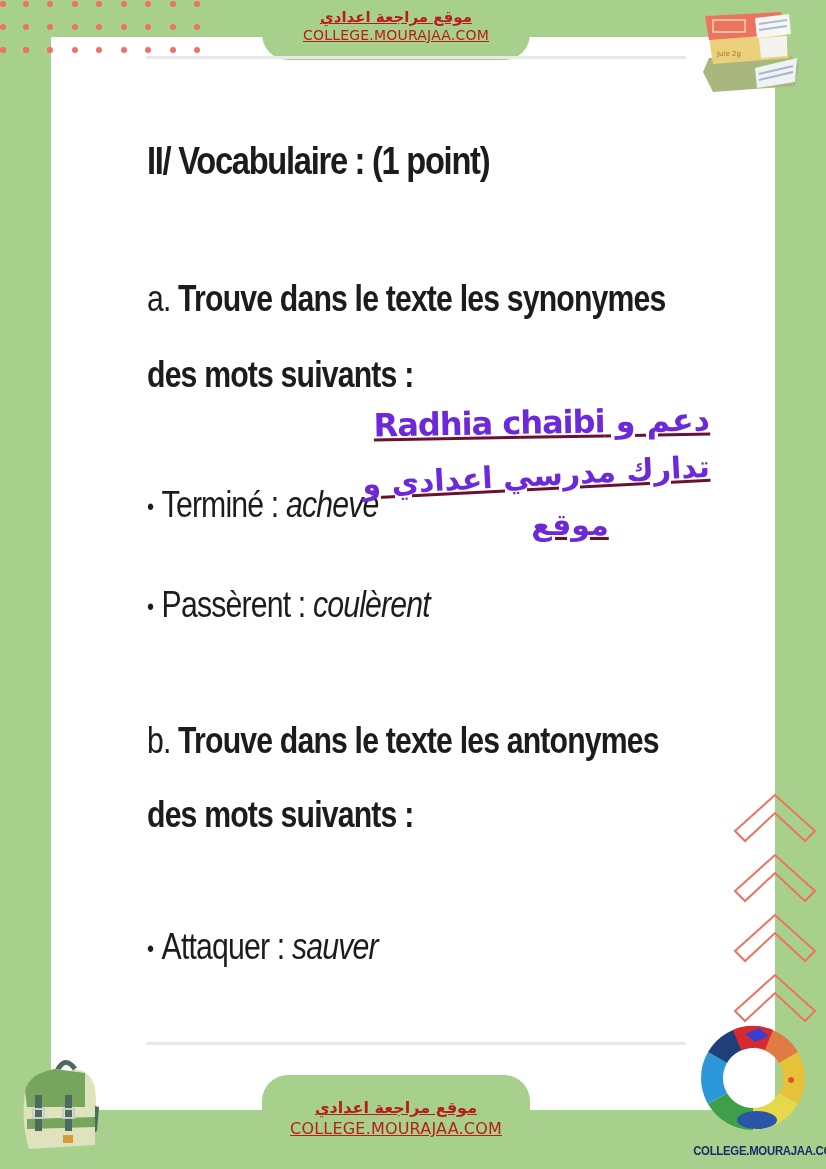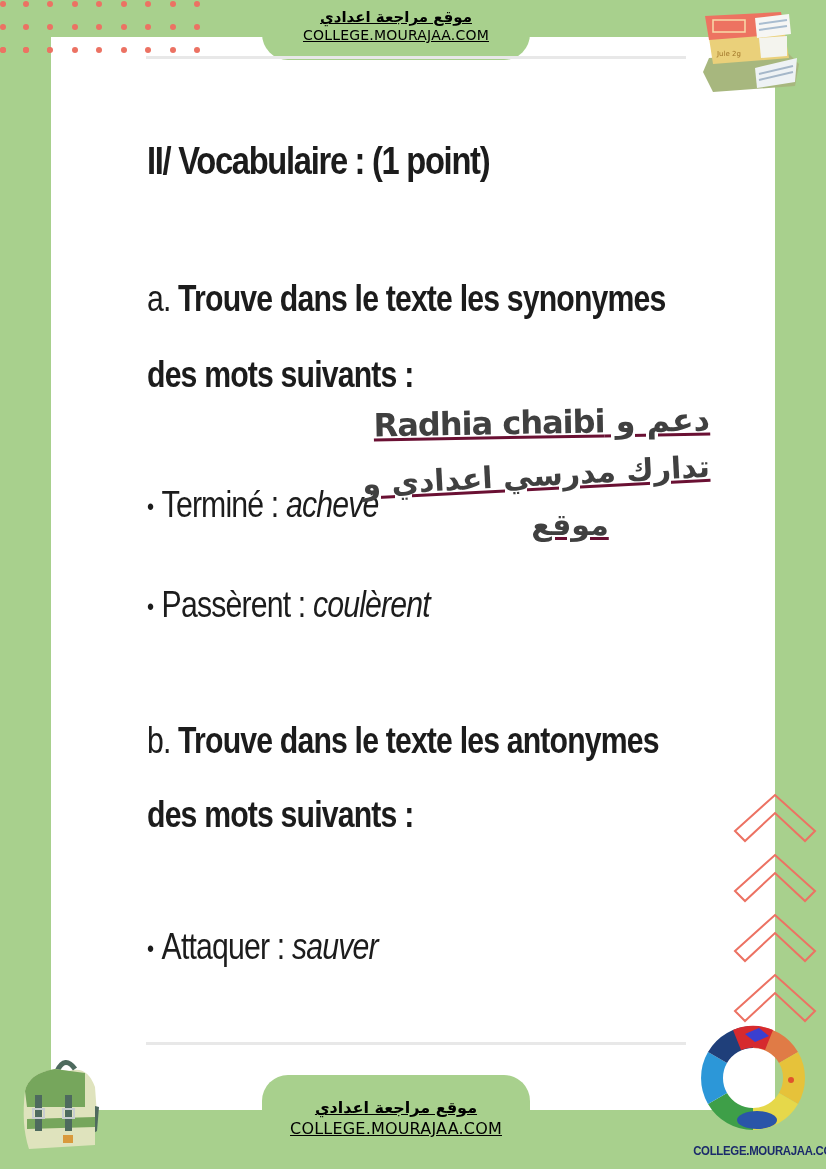--- a/index.html
+++ b/index.html
@@ -1,37 +1,37 @@
 <!DOCTYPE html>
 <html><head>
 <meta charset="utf-8">
 <style>
   html, body { margin:0; padding:0; }
   body { width:826px; height:1169px; position:relative; overflow:hidden; background:#a8d08d; font-family:"Liberation Sans", sans-serif; }
   .page { position:absolute; left:51px; top:37px; width:724px; height:1073px; background:#ffffff; }
   .dots { position:absolute; left:0; top:0; width:200px; height:60px; }
   .dot { position:absolute; width:6px; height:6px; border-radius:50%; background:#ec7263; }
-  .tab { position:absolute; left:262px; width:268px; background:#a8d08d; text-align:center; color:#000000; font-family:"DejaVu Sans", sans-serif; }
+  .tab { position:absolute; left:262px; width:268px; background:#a8d08d; text-align:center; color:#b91c1c; font-family:"DejaVu Sans", sans-serif; }
   .tab-top { top:0; height:60px; border-radius:0 0 26px 26px; }
   .tab-bottom { top:1075px; height:94px; border-radius:26px 26px 0 0; }
   .tab .ar { font-size:15px; text-decoration:underline; line-height:18px; font-weight:bold; }
   .tab .en { font-size:14px; text-decoration:underline; line-height:18px; font-weight:normal; letter-spacing:0.2px; }
   .tab-top .ar { padding-top:8px; }
   .tab-bottom .ar { padding-top:22px; font-size:16px; line-height:22px; }
   .tab-bottom .en { font-size:16px; line-height:20px; }
   .rule { position:absolute; left:146px; width:540px; height:3px; background:#e8e8e8; }
   .content { position:absolute; left:147px; top:0; width:560px; color:#222; font-family:"Liberation Sans", sans-serif; }
   .h1 { position:absolute; top:140px; font-size:38px; font-weight:bold; letter-spacing:-1.5px; transform:scaleX(0.86); transform-origin:left; white-space:nowrap; color:#1c1c1c; }
   .q { position:absolute; font-size:36px; letter-spacing:-1px; transform:scaleX(0.84); transform-origin:left; white-space:nowrap; color:#1c1c1c; }
   .q .lbl { font-weight:normal; }
   .q b { font-weight:bold; }
   .item { position:absolute; font-size:36px; letter-spacing:-1px; transform:scaleX(0.84); transform-origin:left; white-space:nowrap; color:#1c1c1c; }
   .item i { font-style:italic; }
   .bullet { font-size:24px; vertical-align:middle; margin-right:10px; }
-  .stamp { position:absolute; left:430px; top:398px; width:280px; text-align:center; color:#404040; font-family:"DejaVu Sans", sans-serif; font-weight:bold; }
+  .stamp { position:absolute; left:430px; top:398px; width:280px; text-align:center; color:#6d28d9; font-family:"DejaVu Sans", sans-serif; font-weight:bold; }
   .stamp .l1 { font-size:32px; line-height:48px; text-decoration:underline; text-decoration-color:#6a1033; letter-spacing:-1px; transform:rotate(-1deg); white-space:nowrap; }
   .stamp .l2 { font-size:30px; line-height:56px; text-decoration:underline; text-decoration-color:#6a1033; white-space:nowrap; transform:rotate(-3deg); }
   .stamp .l3 { font-size:30px; line-height:46px; text-decoration:underline; text-decoration-color:#6a1033; }
   .chev { position:absolute; left:733px; width:84px; height:60px; }
   .logo-wrap { position:absolute; left:690px; top:1020px; width:130px; height:149px; }
   .logo-text { position:absolute; left:0; top:124px; width:126px; text-align:center; font-family:"Liberation Sans", sans-serif; font-weight:bold; font-size:12px; color:#1b2a6b; letter-spacing:-0.3px; transform:scaleX(0.95); }
   .books { position:absolute; left:695px; top:8px; width:110px; height:88px; }
   .backpack { position:absolute; left:15px; top:1055px; width:100px; height:100px; }
 </style>
 </head>

